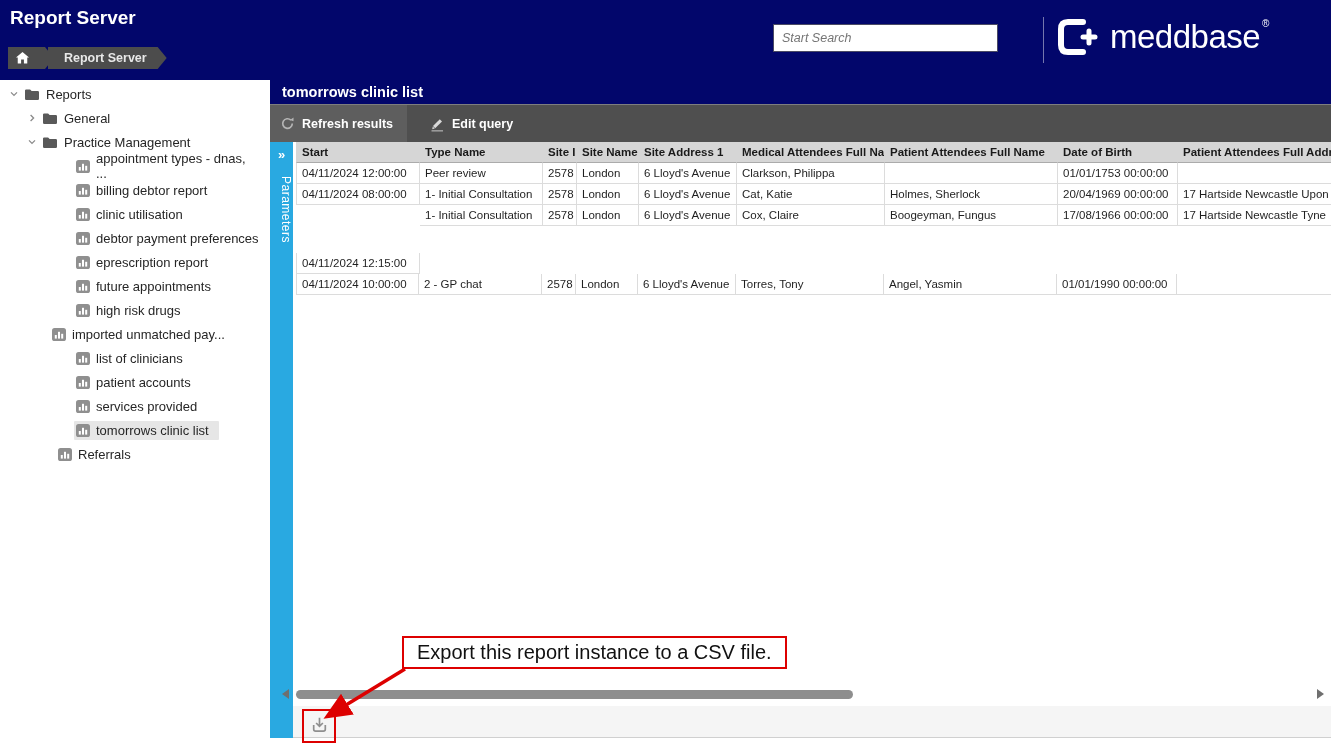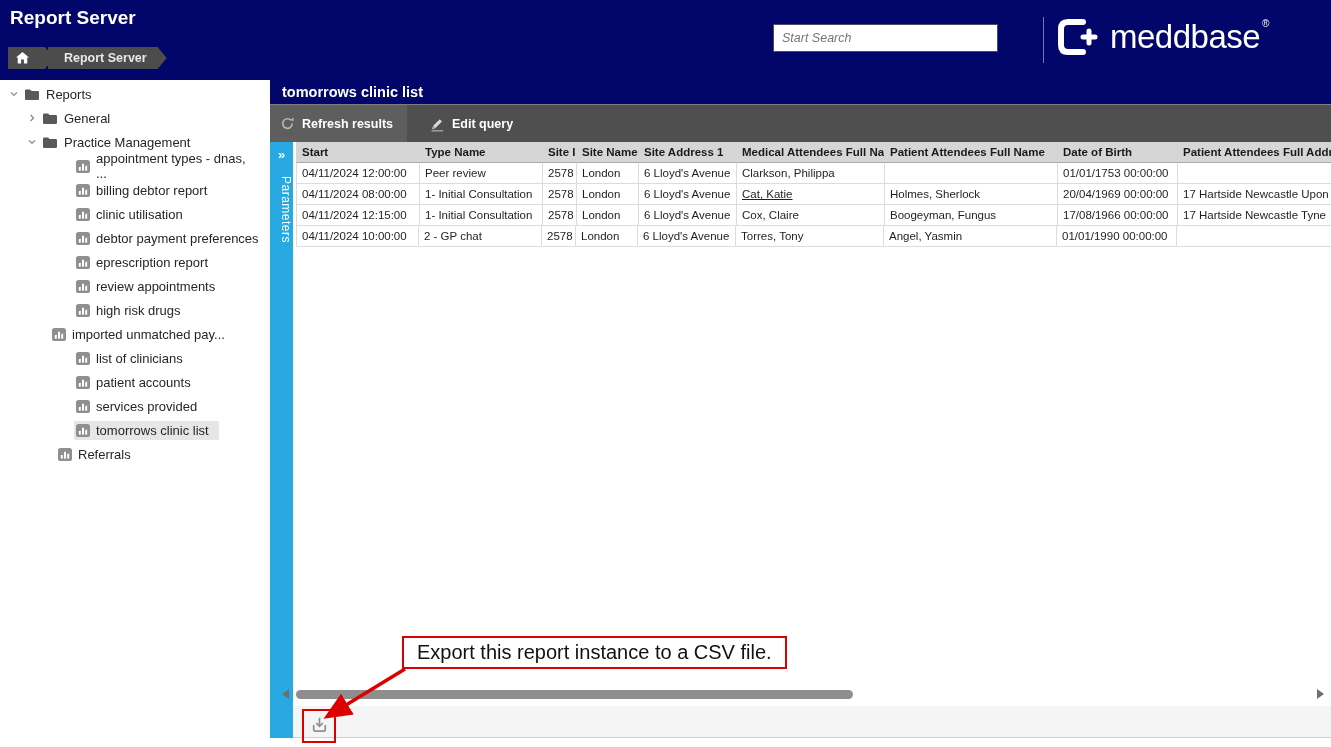--- a/index.html
+++ b/index.html
@@ -224,21 +224,21 @@
           <span class="chev"></span>
           <span class="hl">
             <span class="node-icon">
               <svg width="14" height="13" viewBox="0 0 14 13">
                 <rect x="0" y="0" width="14" height="13" rx="2.6" fill="#8f8f8f"></rect>
                 <rect x="2.8" y="7" width="2" height="3.6" fill="#ffffff"></rect>
                 <rect x="6" y="3.8" width="2" height="6.8" fill="#ffffff"></rect>
                 <rect x="9.2" y="5.8" width="2" height="4.8" fill="#ffffff"></rect>
               </svg>
             </span>
-            <span class="lbl">review appointments</span>
+            <span class="lbl">future appointments</span>
           </span>
         </div>
         <div class="tree-row" style="padding-left: 58px;">
           <span class="chev"></span>
           <span class="hl">
             <span class="node-icon">
               <svg width="14" height="13" viewBox="0 0 14 13">
                 <rect x="0" y="0" width="14" height="13" rx="2.6" fill="#8f8f8f"></rect>
                 <rect x="2.8" y="7" width="2" height="3.6" fill="#ffffff"></rect>
                 <rect x="6" y="3.8" width="2" height="6.8" fill="#ffffff"></rect>
@@ -388,27 +388,27 @@
         <div class="tcell" style="width: 173px;"></div>
         <div class="tcell" style="width: 120px;">01/01/1753 00:00:00</div>
         <div class="tcell" style="width: 250px;"></div>
       </div>
       <div class="trow">
         <div class="tcell" style="width: 124px;">04/11/2024 08:00:00</div>
         <div class="tcell" style="width: 123px;">1- Initial Consultation</div>
         <div class="tcell" style="width: 34px;">2578</div>
         <div class="tcell" style="width: 62px;">London</div>
         <div class="tcell" style="width: 98px;">6 Lloyd's Avenue</div>
-        <div class="tcell" style="width: 148px; text-decoration: underline;">Cat, Katie</div>
+        <div class="tcell" style="width: 148px;">Cat, Katie</div>
         <div class="tcell" style="width: 173px;">Holmes, Sherlock</div>
         <div class="tcell" style="width: 120px;">20/04/1969 00:00:00</div>
         <div class="tcell" style="width: 250px;">17 Hartside Newcastle Upon</div>
       </div>
       <div class="trow">
-        <div class="tcell" style="width: 124px;">04/11/2024 12:15:00</div>
+        <div class="tcell" style="width: 124px; margin-top: 48px;">04/11/2024 12:15:00</div>
         <div class="tcell" style="width: 123px;">1- Initial Consultation</div>
         <div class="tcell" style="width: 34px;">2578</div>
         <div class="tcell" style="width: 62px;">London</div>
         <div class="tcell" style="width: 98px;">6 Lloyd's Avenue</div>
         <div class="tcell" style="width: 148px;">Cox, Claire</div>
         <div class="tcell" style="width: 173px;">Boogeyman, Fungus</div>
         <div class="tcell" style="width: 120px;">17/08/1966 00:00:00</div>
         <div class="tcell" style="width: 250px;">17 Hartside Newcastle Tyne</div>
       </div>
       <div class="trow">

